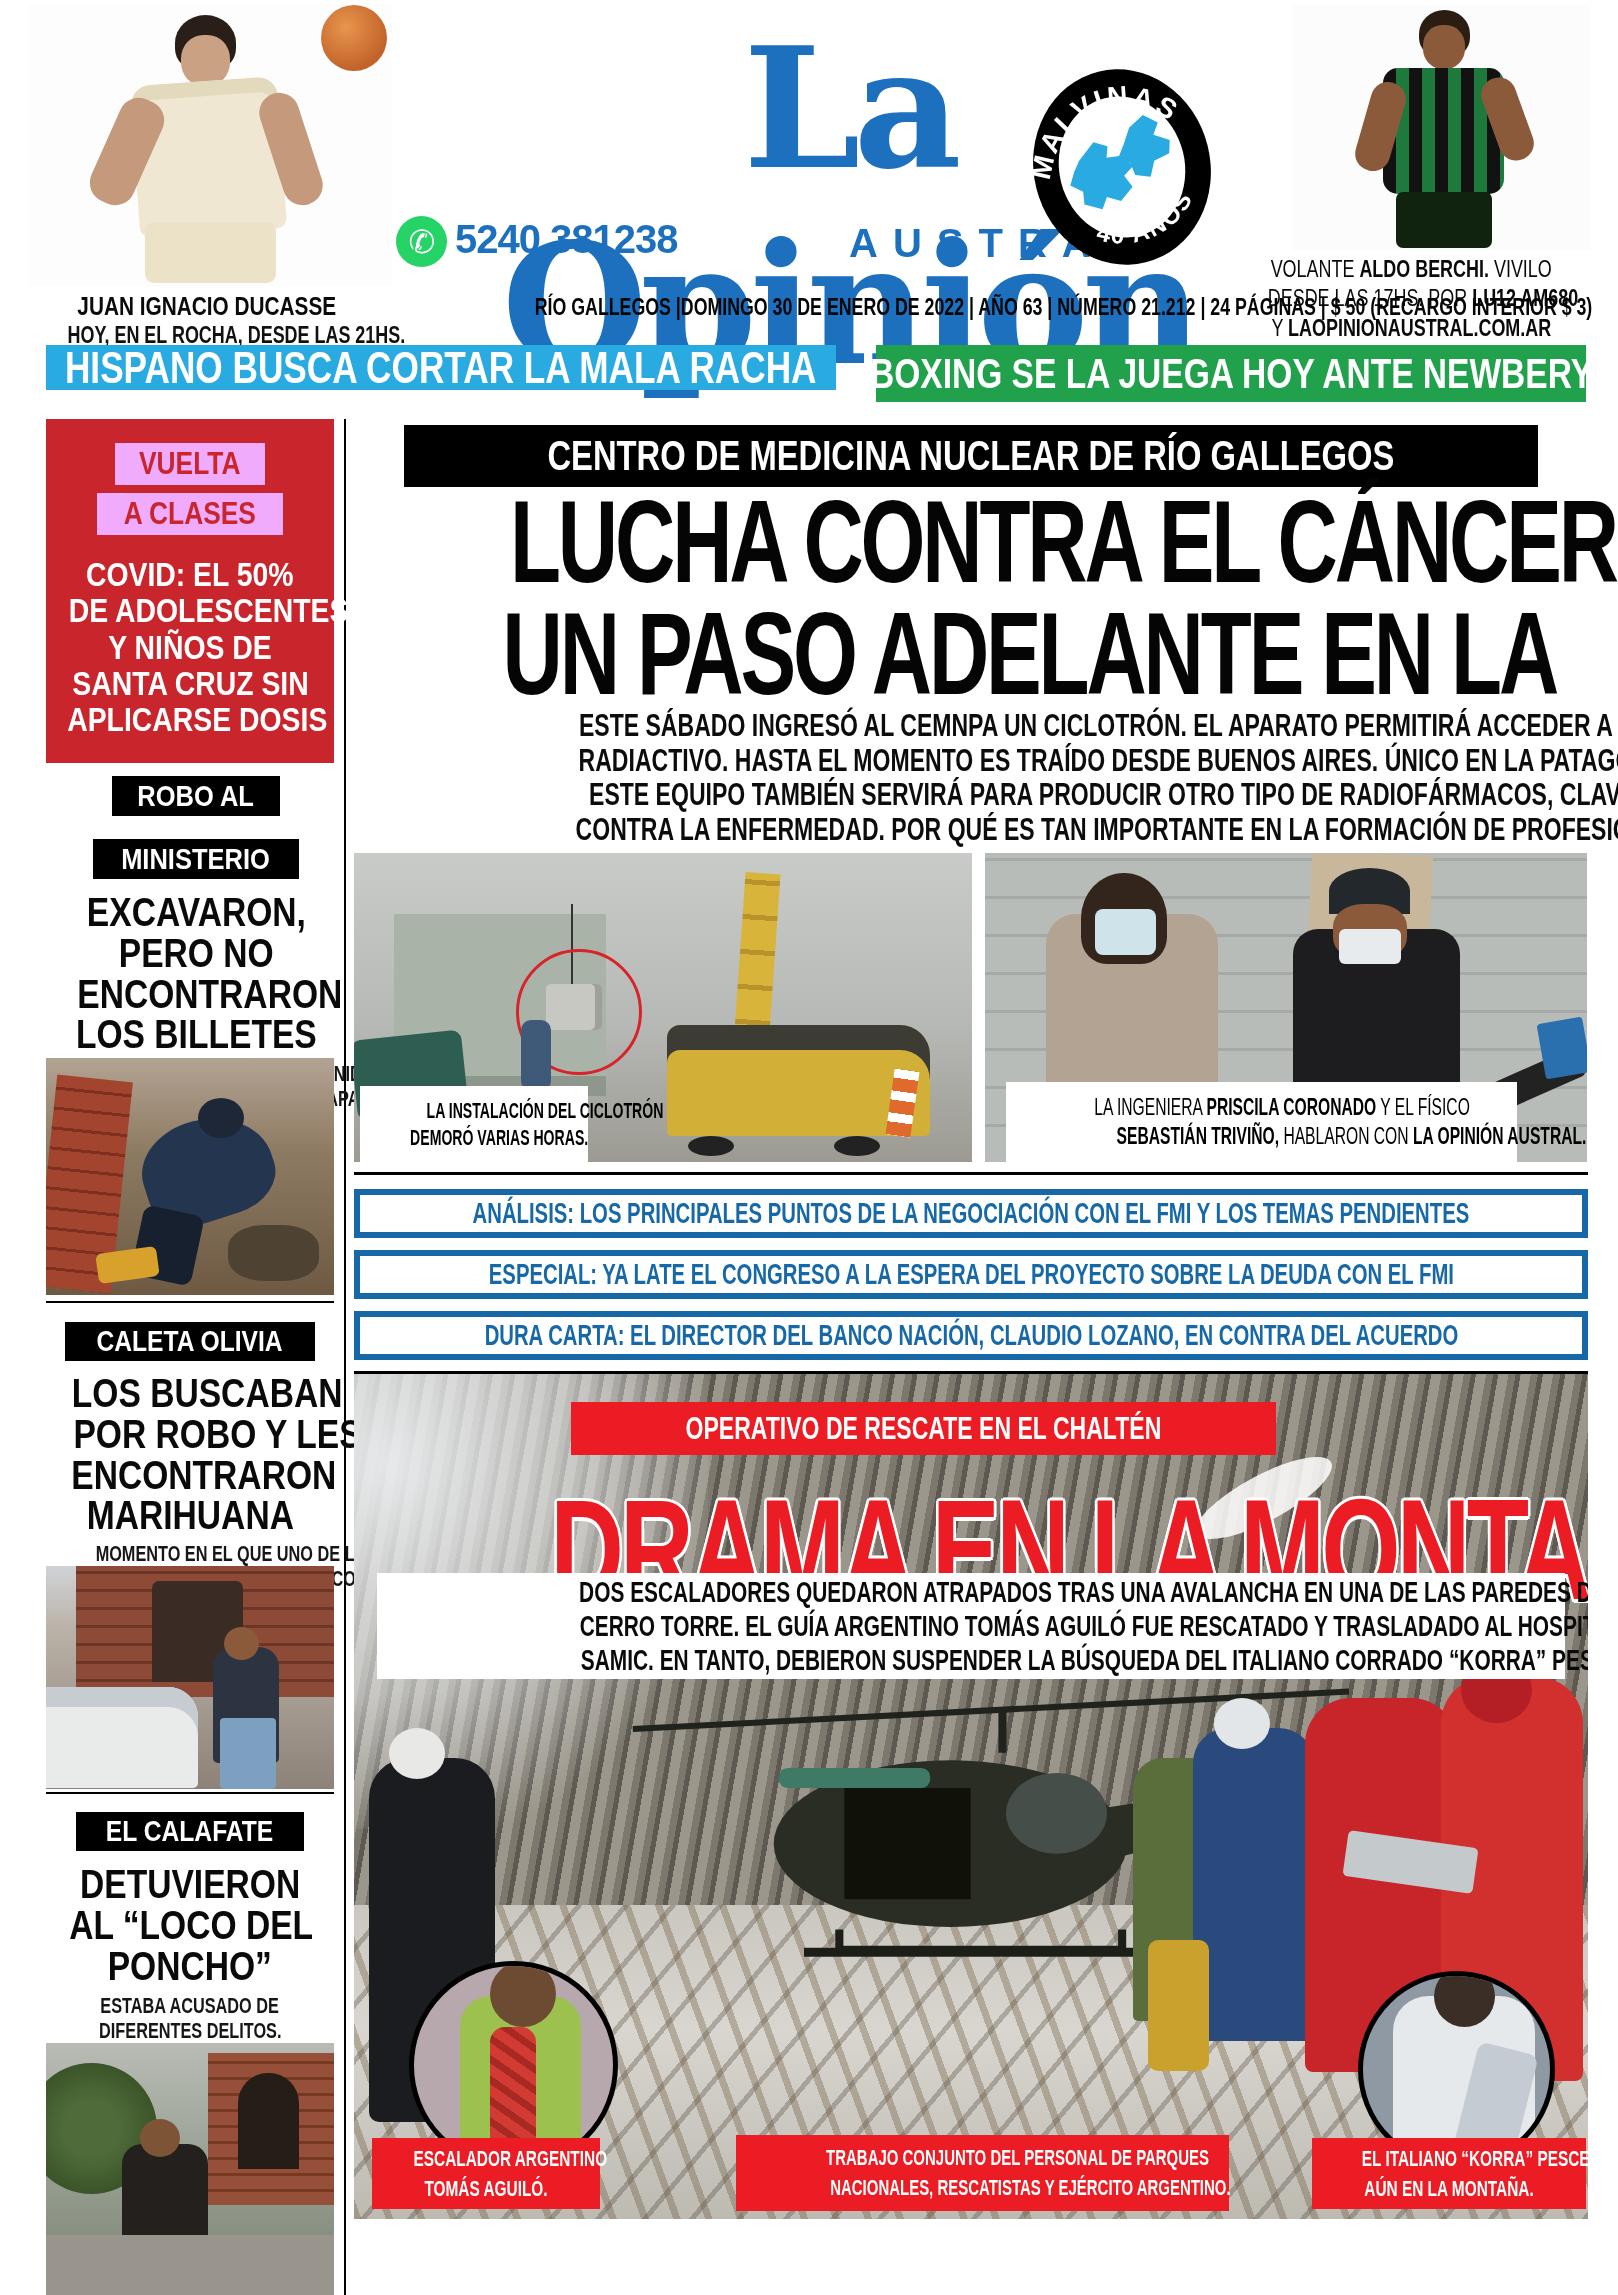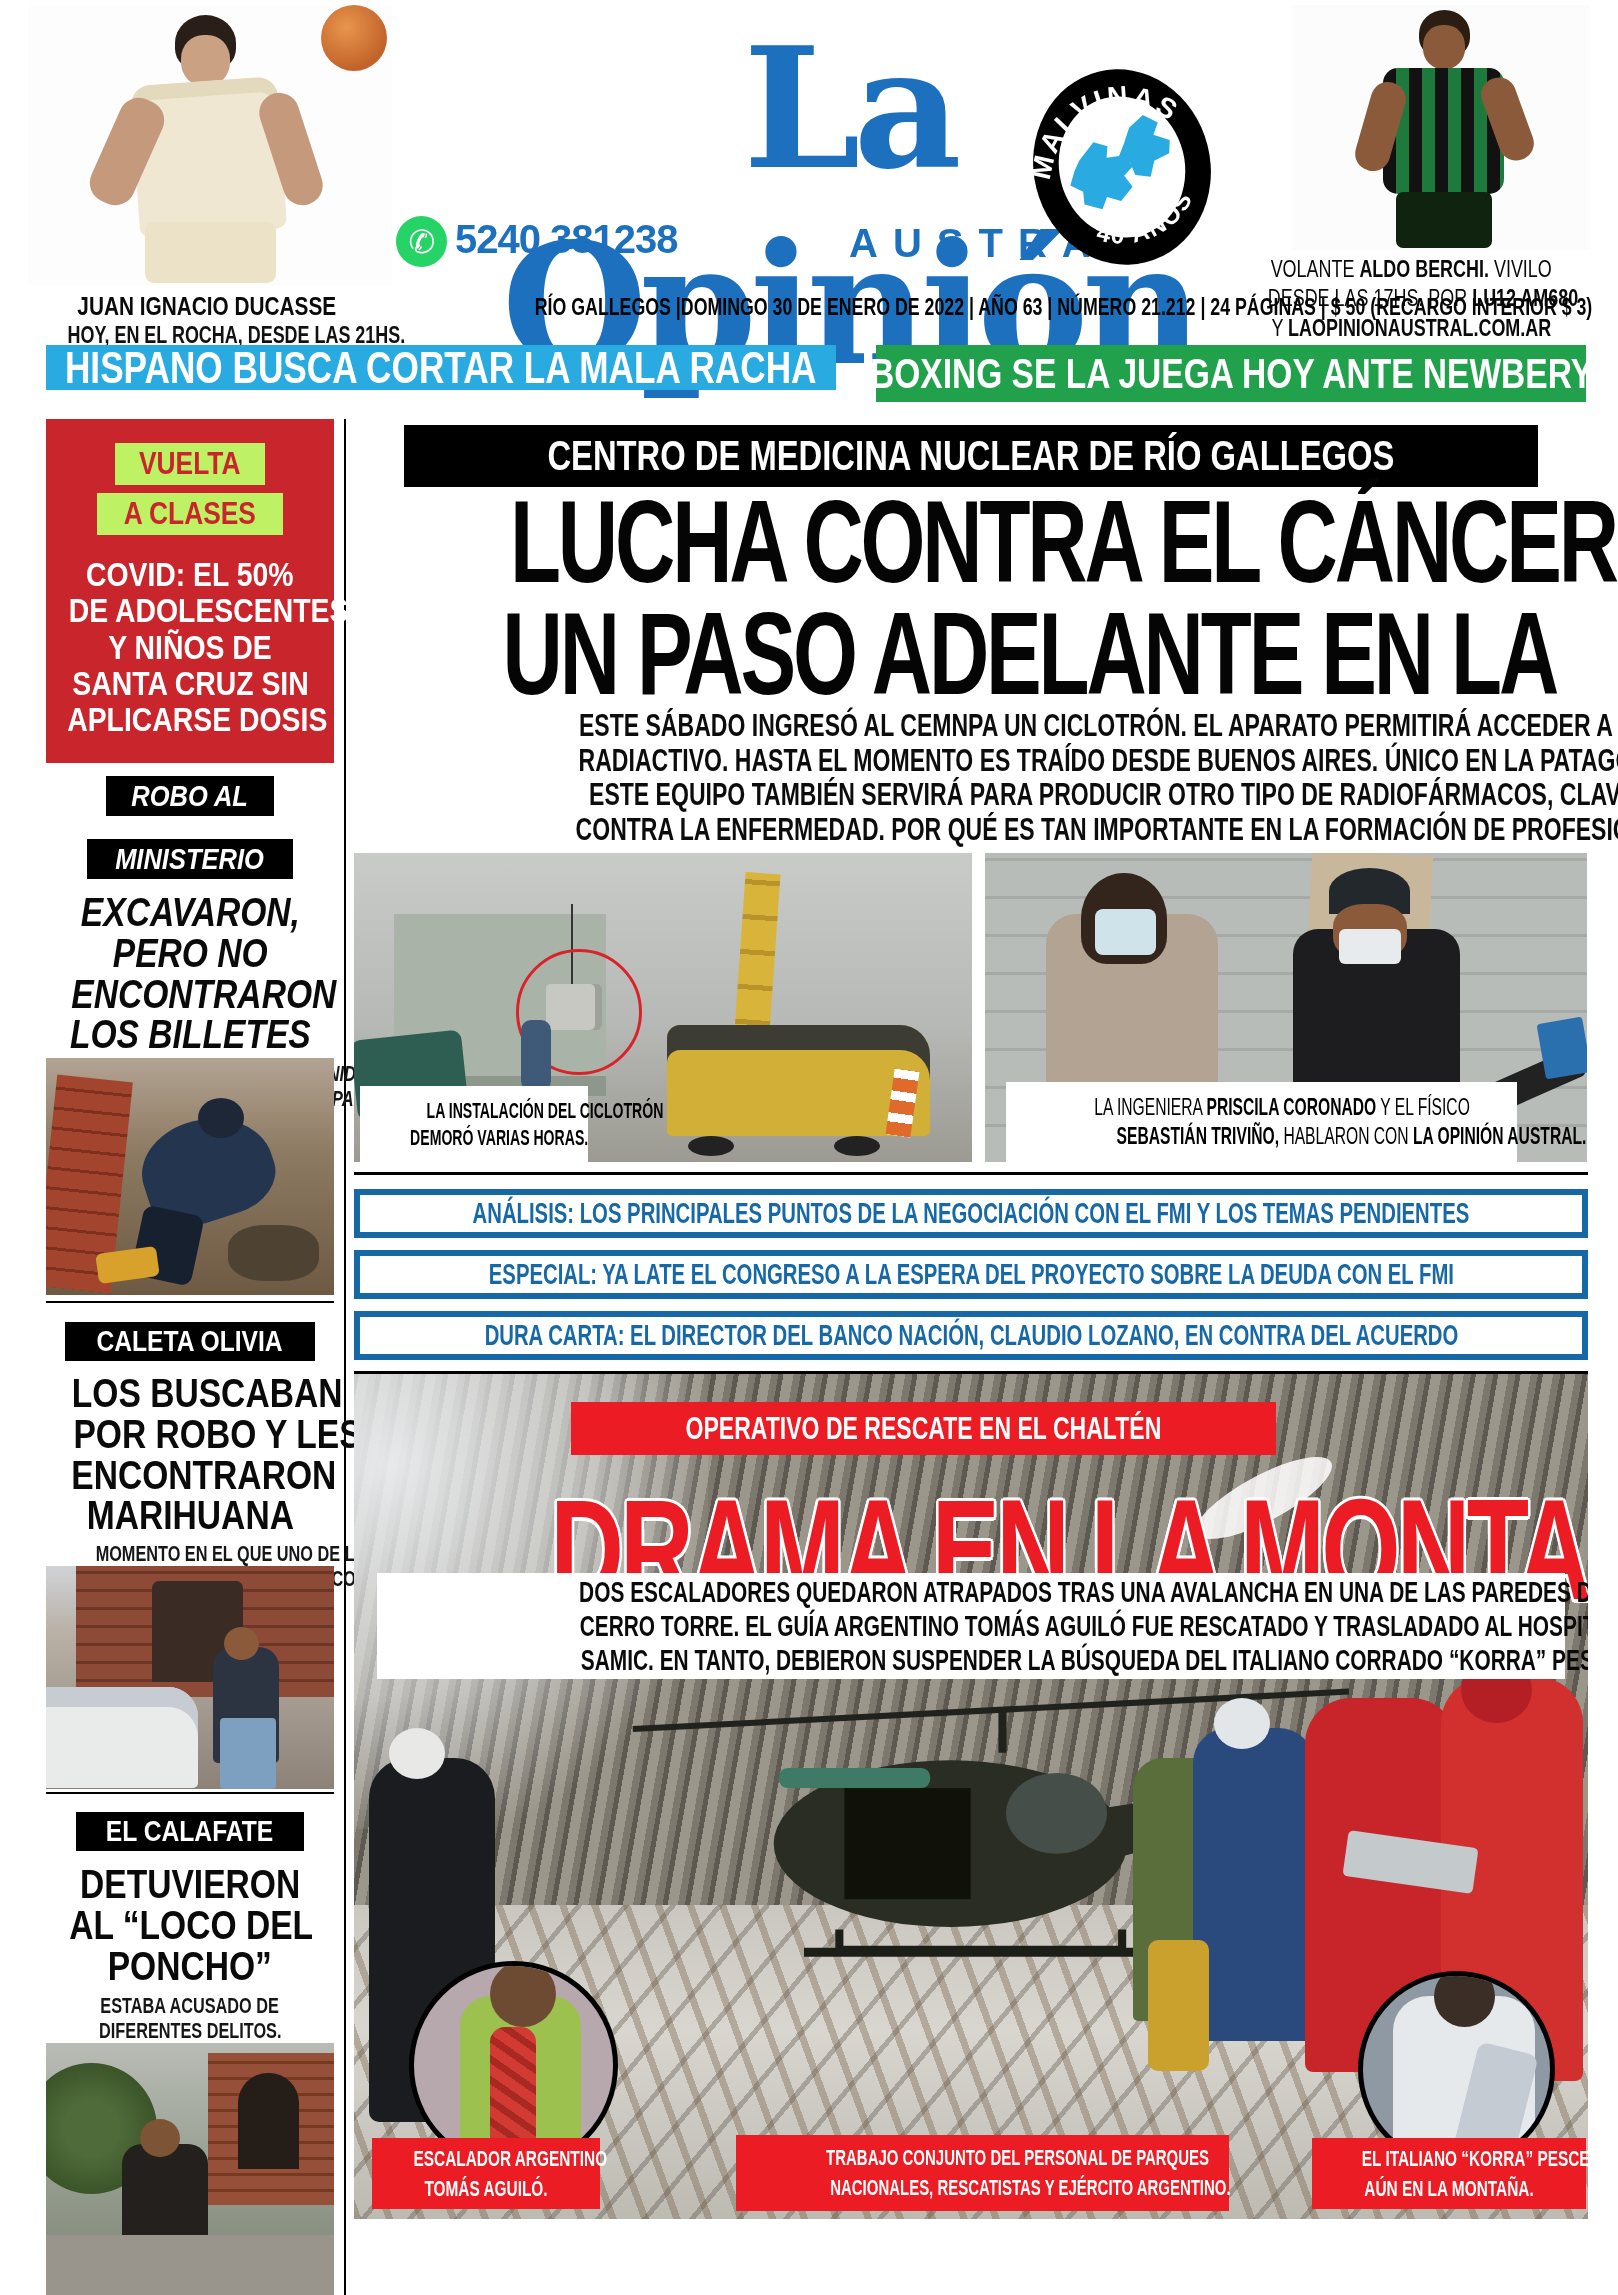--- a/index.html
+++ b/index.html
@@ -7,21 +7,21 @@
     --blue:#1668A7; --logo:#1C70BE; --ink:#0b0b0b;
   }
   *{margin:0;padding:0;box-sizing:border-box}
   body{background:#777;font-family:"Liberation Sans",sans-serif;}
   #page{position:relative;width:1618px;height:2295px;background:#fff;overflow:hidden;margin:0 auto;}
   .abs{position:absolute}
   .cx{text-align:center}
   .cline{display:inline-block;white-space:nowrap;transform:scaleX(var(--sx,.75));transform-origin:center;}
   .big{display:inline-block;white-space:nowrap;transform:scale(var(--sx,.78),var(--sy,1.08));transform-origin:center top;}
   .tag{display:inline-block;background:#000;color:#fff;font-weight:700;padding:3px 15px;}
-  .wtag{display:inline-block;background:#bef264;color:var(--red);font-weight:700;padding:3px 15px;}
+  .wtag{display:inline-block;background:#f0abfc;color:var(--red);font-weight:700;padding:3px 15px;}
   .seg span{font-weight:400}.seg span.b{font-weight:700}
   .rule{background:#000}
   .photo{overflow:hidden}
   .outline{text-shadow:2.5px 2.5px 0 #fff,-2.5px -2.5px 0 #fff,2.5px -2.5px 0 #fff,-2.5px 2.5px 0 #fff,3.5px 0 0 #fff,-3.5px 0 0 #fff,0 3.5px 0 #fff,0 -3.5px 0 #fff;}
   .redcap{background:var(--bred);color:#fff;font-weight:700;display:flex;flex-direction:column;justify-content:center;text-align:center;line-height:1.35;}
   .whitecap{background:#fff;color:#000;display:flex;flex-direction:column;justify-content:center;text-align:center;line-height:1.25;}
   .strip{position:absolute;left:354px;width:1234px;height:49px;border:6.6px solid var(--blue);background:#fff;display:flex;align-items:center;justify-content:center;}
   .strip .cline{color:var(--blue);font-weight:700;font-size:29px;}
   .shl{font-weight:700;color:#0a0a0a;font-size:40px;line-height:1.02;}
   .ssub{font-weight:700;color:#161616;font-size:22px;line-height:1.12;}
@@ -107,21 +107,21 @@
     <div style="margin-top:8px;"><span class="wtag"><span class="cline" style="--sx:.85;font-size:31px;">A CLASES</span></span></div>
     <div style="margin-top:22px;color:#fff;font-weight:700;font-size:33px;line-height:1.1;">
       <div><span class="cline" style="--sx:.86">COVID: EL 50%</span></div>
       <div><span class="cline" style="--sx:.86">DE ADOLESCENTES</span></div>
       <div><span class="cline" style="--sx:.86">Y NIÑOS DE</span></div>
       <div><span class="cline" style="--sx:.86">SANTA CRUZ SIN</span></div>
       <div><span class="cline" style="--sx:.86">APLICARSE DOSIS</span></div>
     </div>
   </div>
 
-  <div class="abs cx" style="left:46px;top:776px;width:288px;font-style:italic;">
+  <div class="abs cx" style="left:52px;top:776px;width:288px;">
     <div><span class="tag"><span class="cline" style="--sx:.85;font-size:30px;">ROBO AL</span></span></div>
     <div style="margin-top:23px;"><span class="tag"><span class="cline" style="--sx:.85;font-size:30px;">MINISTERIO</span></span></div>
     <div class="shl" style="margin-top:13px;">
       <div><span class="cline" style="--sx:.84">EXCAVARON,</span></div>
       <div><span class="cline" style="--sx:.84">PERO NO</span></div>
       <div><span class="cline" style="--sx:.84">ENCONTRARON</span></div>
       <div><span class="cline" style="--sx:.84">LOS BILLETES</span></div>
     </div>
     <div class="ssub" style="margin-top:7px;">
       <div><span class="cline" style="--sx:.74">LA CAUSA TIENE TRES DETENIDOS,</span></div>

